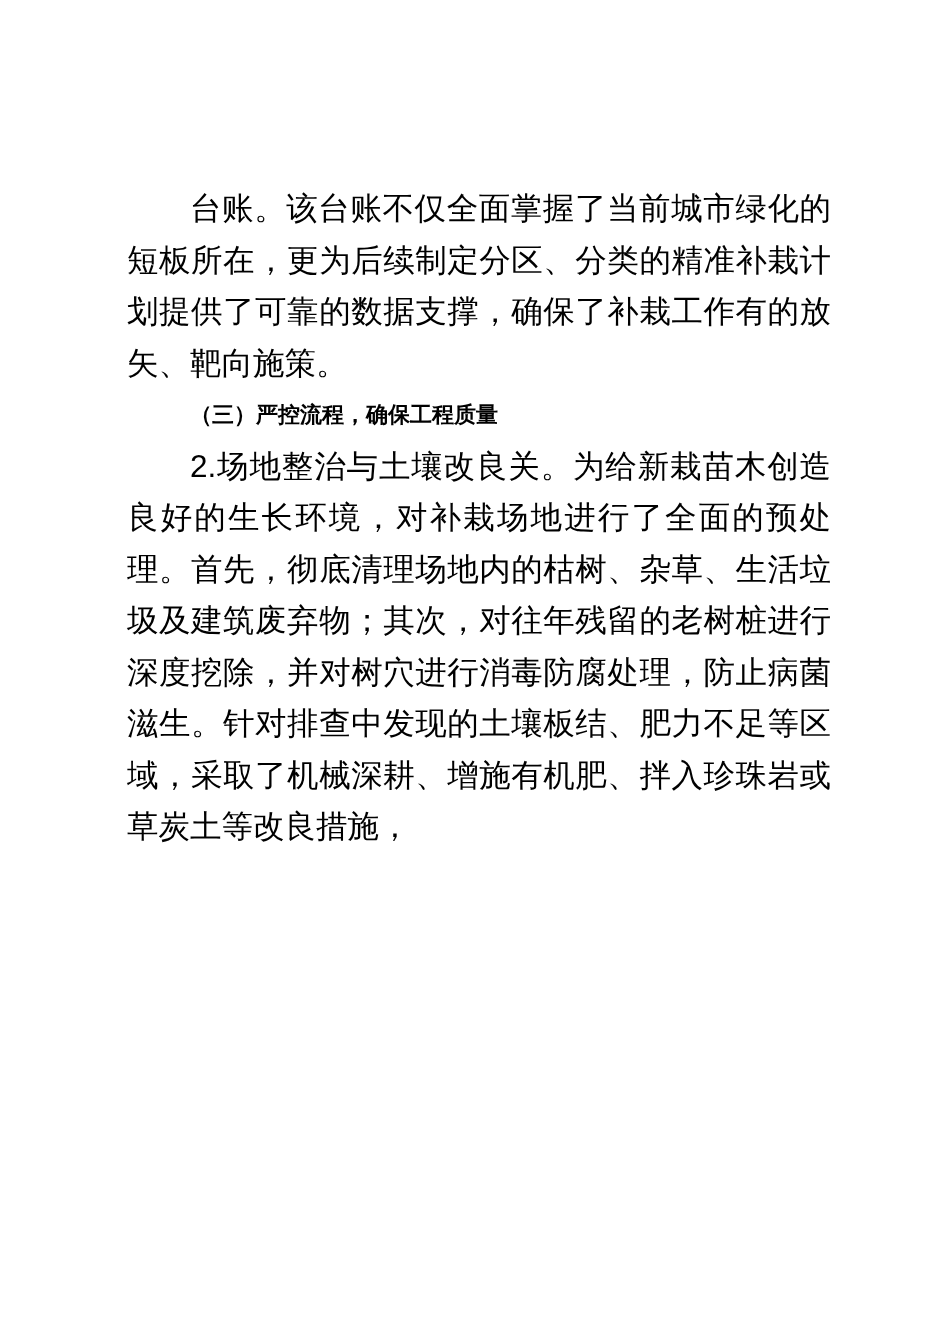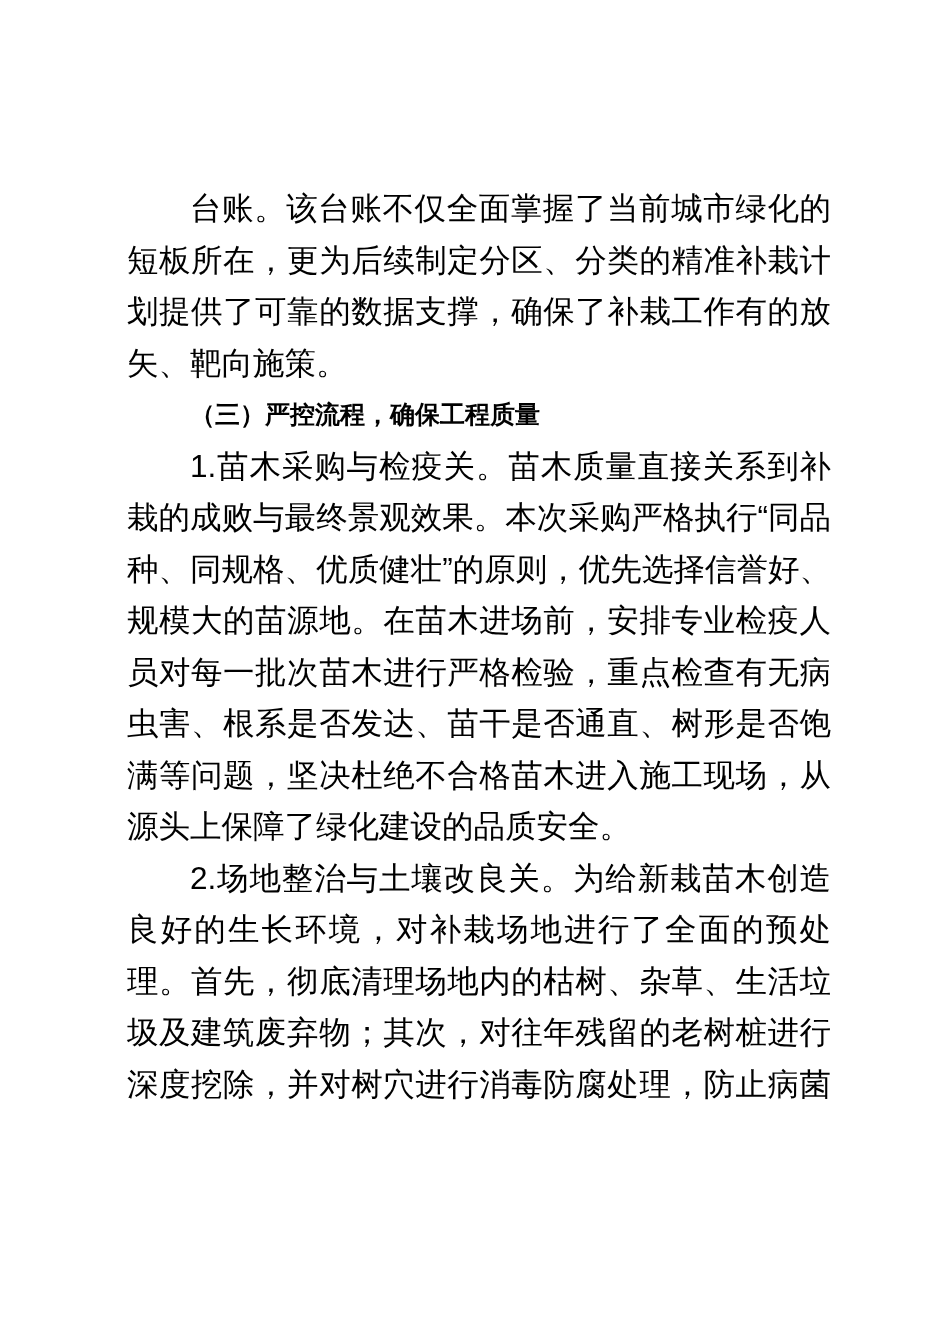--- a/index.html
+++ b/index.html
@@ -33,21 +33,21 @@
     line-height: 51.5px;
     text-align: justify;
     text-justify: inter-ideograph;
     text-indent: 63px;
     letter-spacing: 0px;
     font-weight: 400;
     word-break: break-all;
   }
   .heading {
     margin: 0;
-    font-size: 25px;
+    font-size: 22px;
     line-height: 51.5px;
     text-indent: 63px;
     font-weight: 700;
     text-align: left;
     letter-spacing: 0px;
     word-break: break-all;
   }
   .bold-run {
     font-weight: 700;
   }
@@ -69,21 +69,20 @@
 
 <div class="page">
 
   <div class="content">
 
     <p class="para">台账。该台账不仅全面掌握了当前城市绿化的短板所在，更为后续制定分区、分类的精准补栽计划提供了可靠的数据支撑，确保了补栽工作有的放矢、靶向施策。</p>
 
     <p class="heading">（三）严控流程，确保工程质量</p>
 
 
-    <p class="para">1.苗木采购与检疫关。苗木质量直接关系到补栽的成败与最终景观效果。本次采购严格执行“同品种、同规格、优质健壮”的原则，优先选择信誉好、规模大的苗源地。在苗木进场前，安排专业检疫人员对每一批次苗木进行严格检验，重点检查有无病虫害、根系是否发达、苗干是否通直、树形是否饱满等问题，坚决杜绝不合格苗木进入施工现场，从源头上保障了绿化建设的品质安全。</p>
 
     <p class="para">2.场地整治与土壤改良关。为给新栽苗木创造良好的生长环境，对补栽场地进行了全面的预处理。首先，彻底清理场地内的枯树、杂草、生活垃圾及建筑废弃物；其次，对往年残留的老树桩进行深度挖除，并对树穴进行消毒防腐处理，防止病菌滋生。针对排查中发现的土壤板结、肥力不足等区域，采取了机械深耕、增施有机肥、拌入珍珠岩或草炭土等改良措施，</p>
 
   </div>
 
   <div class="footer">— 3 —</div>
 
 </div>
 
 </body></html>

